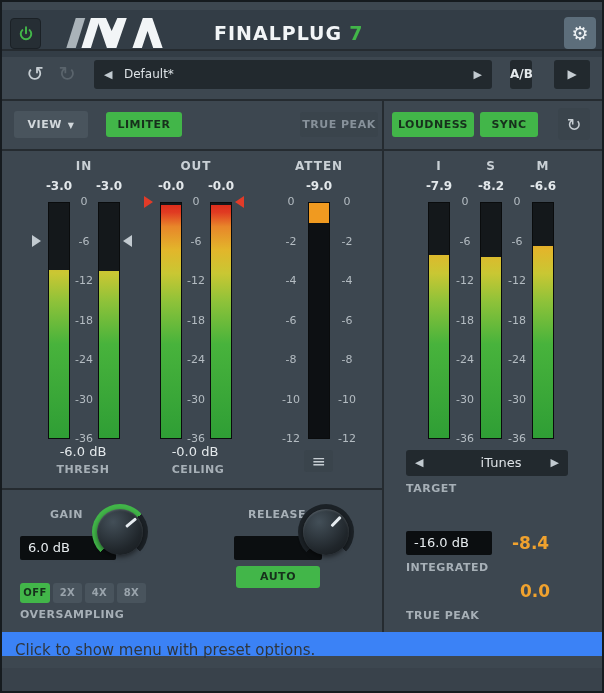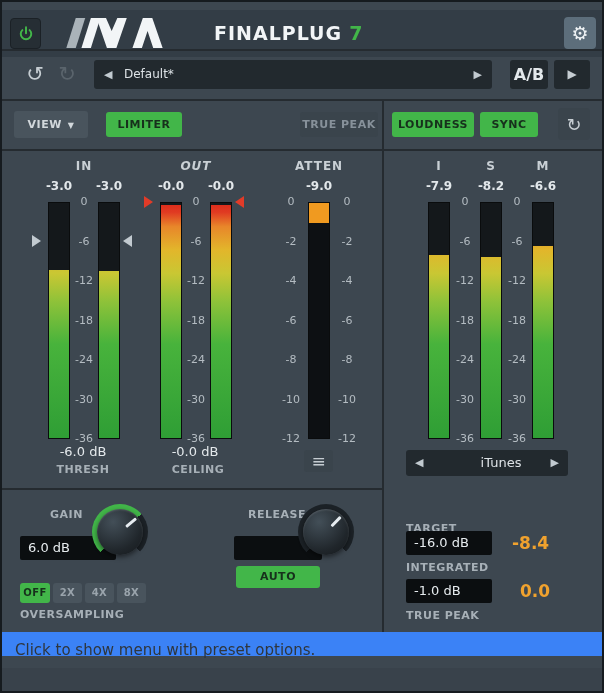--- a/index.html
+++ b/index.html
@@ -20,21 +20,21 @@
   .title{left:212px;top:12px;font-size:19px;font-weight:bold;letter-spacing:1px;color:#f2f5f7;}
   .title .ver{color:#42b649;margin-left:7px;}
   
   .icon-btn{font-size:21px;line-height:26px;text-align:center;cursor:pointer;}
   .undo{left:20px;top:59px;width:26px;height:26px;color:#c6cdd2;}
   .redo{left:52px;top:59px;width:26px;height:26px;color:#5a646c;}
   .preset{left:92px;top:58px;width:398px;height:29px;background:#22292e;border-radius:3px;cursor:pointer;}
   .preset .arrow{position:absolute;top:0;line-height:29px;font-size:11px;color:#c2cad0;cursor:pointer;}
   .preset .arrow.l{left:10px;} .preset .arrow.r{right:10px;}
   .preset .pname{position:absolute;left:30px;top:0;line-height:29px;font-size:12px;color:#dde2e6;}
-  .ab-btn{left:508px;top:58px;width:38px;height:29px;background:#22292e;border-radius:3px;color:#e3e8eb;font-size:16px;font-weight:bold;text-align:center;line-height:29px;cursor:pointer;}
+  .ab-btn{left:508px;top:58px;width:22px;height:29px;background:#22292e;border-radius:3px;color:#e3e8eb;font-size:12px;font-weight:bold;text-align:center;line-height:29px;cursor:pointer;}
   .play-btn{left:552px;top:58px;width:36px;height:29px;background:#22292e;border-radius:3px;color:#c6cdd2;font-size:12px;text-align:center;line-height:29px;cursor:pointer;}
   
   .btn{box-sizing:border-box;border-radius:3px;text-align:center;font-weight:bold;letter-spacing:.5px;cursor:pointer;}
   .view-btn{left:12px;top:109px;width:74px;height:27px;background:#49545d;color:#d2d8dc;font-size:11px;line-height:27px;}
   .view-btn .caret{font-size:8px;margin-left:6px;}
   .green-btn{background:#42b649;color:#17301c;}
   .limiter-btn{left:104px;top:110px;width:76px;height:25px;font-size:11px;line-height:25px;}
   .tp-btn{left:298px;top:110px;width:78px;height:25px;background:#3a444c;color:#87919a;font-size:11px;line-height:25px;}
   .loud-btn{left:390px;top:110px;width:82px;height:25px;font-size:11px;line-height:25px;}
   .sync-btn{left:478px;top:110px;width:58px;height:25px;font-size:11px;line-height:25px;}
@@ -156,21 +156,21 @@
   </div>
   <div class="abs meter" style="left:96px;">
     <div class="meter-grad"></div>
     <div class="meter-cover" style="height: 28.8889%;"></div>
   </div>
   <div class="abs tri-r" style="left:30px;top:233px;"></div>
   <div class="abs tri-l" style="left:121px;top:233px;"></div>
   <div class="abs runder" style="left:26px;width:110px;">-6.0 dB</div>
   <div class="abs rlabel" style="left:26px;width:110px;">THRESH</div>
 
-  <div class="abs mtitle" style="left:158px;width:72px;font-style:italic;">OUT</div>
+  <div class="abs mtitle" style="left:158px;width:72px;">OUT</div>
   <div class="abs peak" style="left:147px;">-0.0</div>
   <div class="abs peak" style="left:197px;">-0.0</div>
   <div class="abs meter" style="left:158px;">
     <div class="meter-grad"></div>
     <div class="meter-cover" style="height: 0.833333%;"></div>
   </div>
   <div class="abs scale" style="left:180px;width:28px;">
     <span>0</span>
     <span>-6</span>
     <span>-12</span>
@@ -249,25 +249,24 @@
   <div class="abs meter" style="left:530px;">
     <div class="meter-grad"></div>
     <div class="meter-cover" style="height: 18.3333%;"></div>
   </div>
 
   <div class="abs target-sel">
     <span class="arrow l">◀</span>
     <span class="tname">iTunes</span>
     <span class="arrow r">▶</span>
   </div>
-  <div class="abs small-label" style="left:404px;top:480px;margin-top:40px;">TARGET</div>
+  <div class="abs small-label" style="left:404px;top:480px;">TARGET</div>
   <div class="abs field" style="left:404px;top:529px;width:86px;">-16.0 dB</div>
   <div class="abs orange" style="left:510px;top:531px;">-8.4</div>
   <div class="abs small-label" style="left:404px;top:559px;">INTEGRATED</div>
-  <div class="abs field" style="left:404px;top:577px;width:86px;">-1.0 dB</div>
   <div class="abs orange" style="left:518px;top:579px;">0.0</div>
   <div class="abs small-label" style="left:404px;top:607px;">TRUE PEAK</div>
 
   <div class="abs small-label" style="left:48px;top:506px;">GAIN</div>
   <div class="abs field" style="left:18px;top:534px;width:96px;">6.0 dB</div>
   <div class="abs knob" style="left:90px;top:502px;">
     <div class="knob-ring ring-gain"></div>
     <div class="knob-body"></div>
     <div class="knob-pointer" style="transform:translateX(-50%) rotate(50deg);"></div>
   </div>

